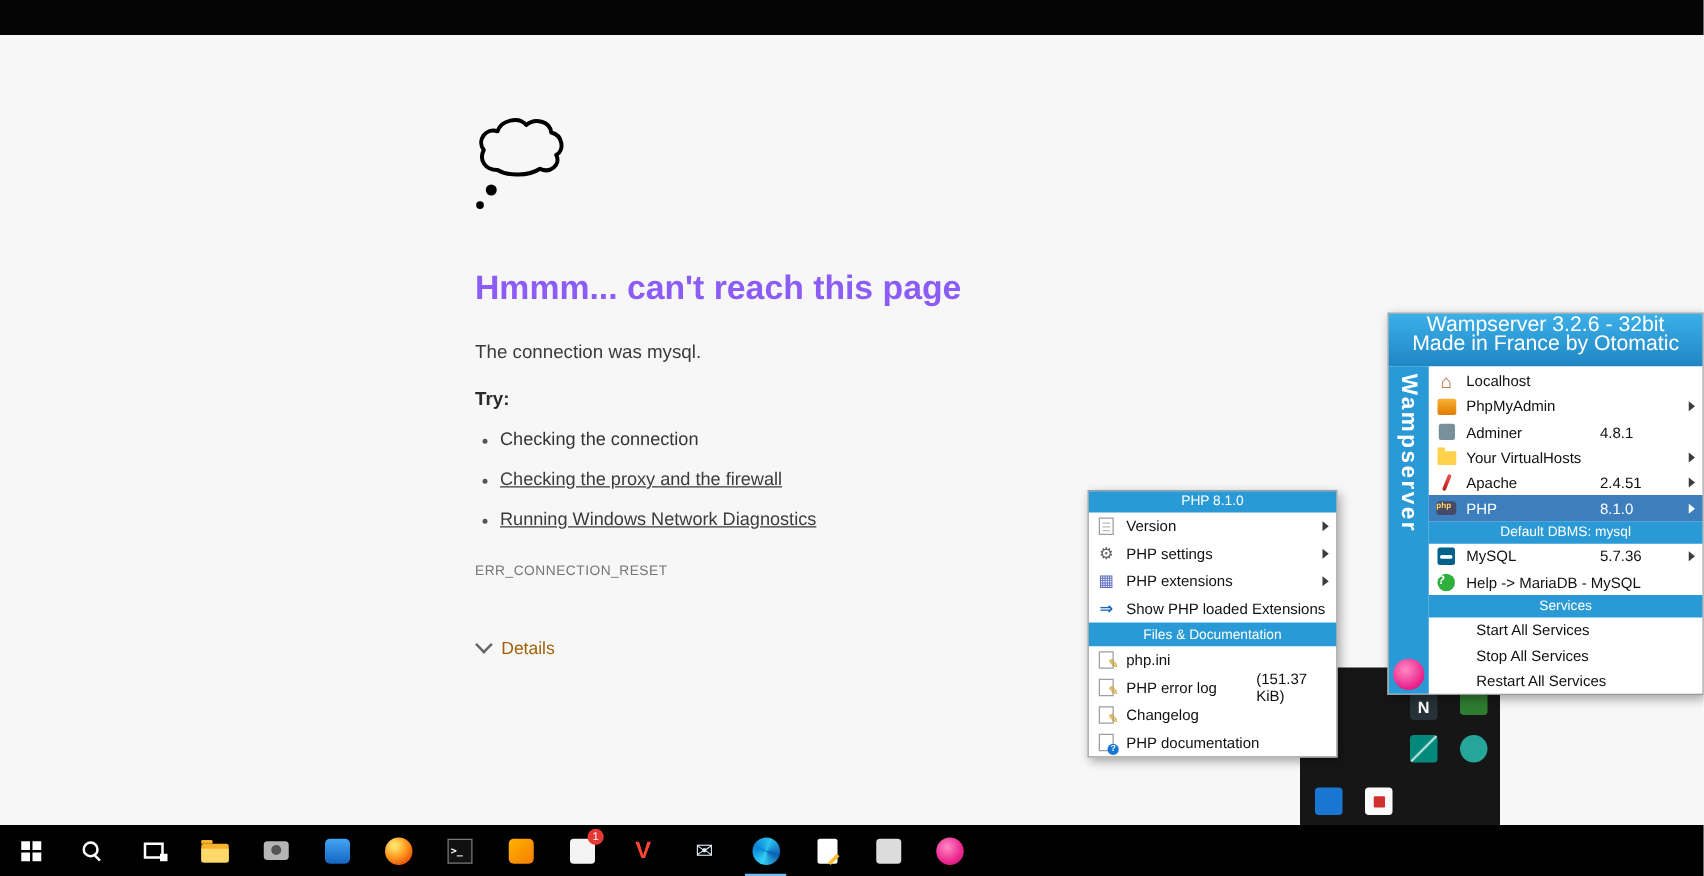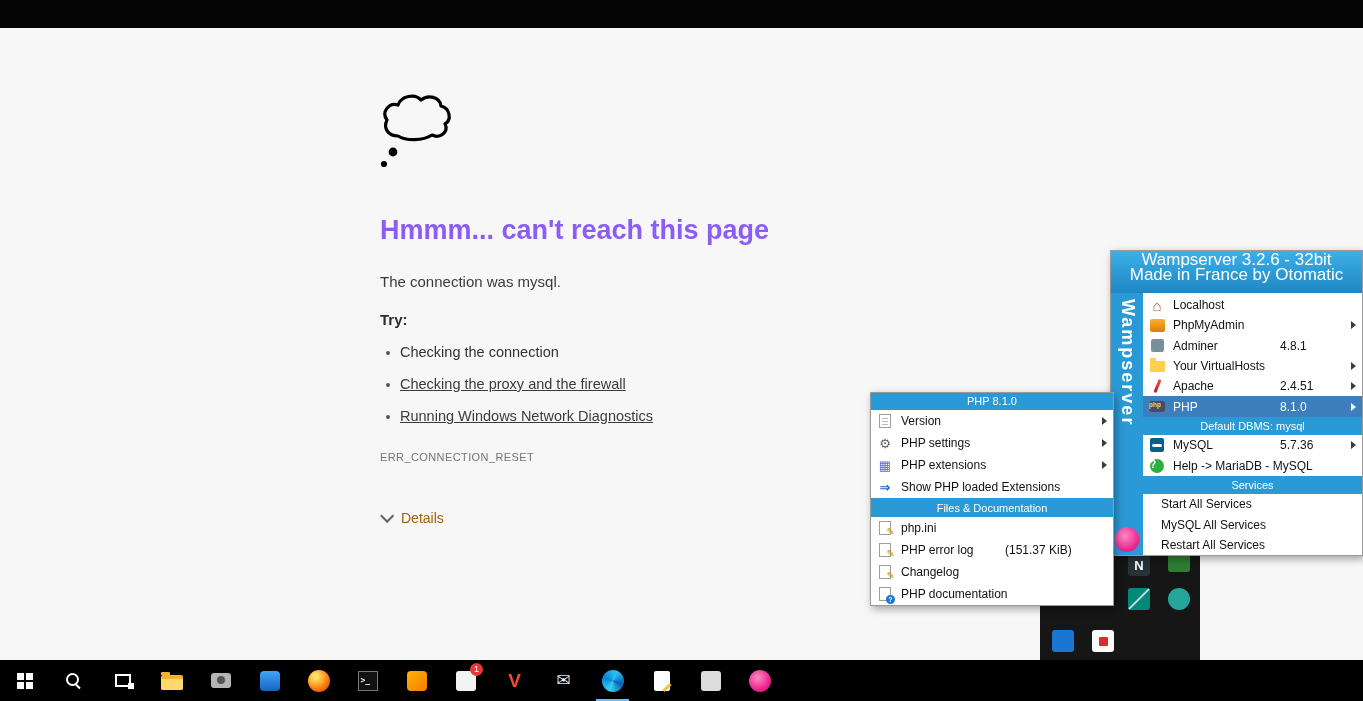--- a/index.html
+++ b/index.html
@@ -42,38 +42,38 @@
 
   
   .wm { position:absolute; left:1110px; top:250px; width:253px; height:306px; background:#fff; border:1px solid #9a9a9a; box-shadow:2px 3px 8px rgba(0,0,0,.35); display:flex; flex-direction:column; z-index:16; }
   .wm-header { height:42px; background:linear-gradient(#3cb0e8,#1f86c4); color:#fff; text-align:center; font-size:17px; line-height:15px; padding-top:1px; }
   .wm-body { flex:1; display:flex; min-height:0; }
   .wm-strip { width:32px; background:#2a9ad6; position:relative; display:flex; justify-content:center; }
   .wm-strip-label { writing-mode:vertical-rl; color:#fff; font-size:18px; font-weight:bold; letter-spacing:2px; margin-top:6px; }
   .wm-logo { position:absolute; bottom:3px; left:50%; transform:translateX(-50%); width:25px; height:25px; border-radius:50%; background:radial-gradient(circle at 40% 35%, #ff8ac6, #ec268f 65%, #b81370); }
   .wm-items { flex:1; display:flex; flex-direction:column; padding-top:2px; }
   .w-item { height:21px; display:flex; align-items:center; padding:0 6px; font-size:12px; color:#111; position:relative; cursor:pointer; }
-  .w-item.noicon .w-label { margin-left:12px; }
+  .w-item.noicon .w-label { margin-left:32px; }
   .w-ver { position:absolute; left:137px; }
   .w-item.sel { background:#3d7ebd; color:#fff; }
   .w-item.sel .arr { border-left-color:#fff; }
 
   .ic-home { color:#b3541e; font-size:15px; }
   .ic-pma { background:linear-gradient(#f8b133,#e07c00); border-radius:2px; width:15px; height:13px; }
   .ic-adm { background:#78909c; width:13px; height:13px; border-radius:2px; }
   .ic-vh { background:#ffd04a; width:15px; height:11px; border-radius:1px; position:relative; }
   .ic-vh::before { content:""; position:absolute; top:-3px; left:0; width:6px; height:3px; background:#ffd04a; }
   .ic-apache::before { content:""; width:3px; height:14px; background:linear-gradient(#ef5350,#b71c1c); transform:rotate(22deg); border-radius:2px; display:block; }
   .ic-php { background:#474a66; border-radius:3px; color:#ffd966; font-size:6.5px; font-weight:bold; width:16px; height:11px; }
   .ic-mysql { background:#00618a; width:14px; height:14px; border-radius:2px; position:relative; }
   .ic-mysql::after { content:""; position:absolute; left:2px; top:6px; width:10px; height:3px; background:#fff; border-radius:2px; }
   .ic-help { background:#2eaf3e; border-radius:50%; width:14px; height:14px; color:#fff; font-size:10px; font-weight:bold; }
 
   
-  .pm { position:absolute; left:870px; top:392px; width:244px; background:#fff; border:1px solid #9a9a9a; box-shadow:2px 3px 8px rgba(0,0,0,.35); z-index:17; }
+  .pm { position:absolute; left:870px; top:392px; width:200px; background:#fff; border:1px solid #9a9a9a; box-shadow:2px 3px 8px rgba(0,0,0,.35); z-index:17; }
   .pm-header { height:17px; background:#2a9ad6; color:#fff; font-size:11px; text-align:center; line-height:17px; }
   .p-item { height:22px; display:flex; align-items:center; padding:0 6px; font-size:12px; color:#111; position:relative; cursor:pointer; }
   .p-val { position:absolute; left:134px; font-size:12px; }
 
   .ic-page { width:12px; height:14px; background:#fff; border:1px solid #9e9e9e; position:relative; }
   .ic-page::before { content:""; position:absolute; left:2px; top:3px; right:2px; height:1px; background:#bbb; box-shadow:0 3px 0 #bbb, 0 6px 0 #bbb; }
   .ic-gear { color:#616161; font-size:13px; }
   .ic-grid { color:#5c6bc0; font-size:13px; }
   .ic-goto { color:#1565c0; font-weight:bold; font-size:13px; }
   .ic-pagepen { width:12px; height:14px; background:#fff; border:1px solid #9e9e9e; position:relative; }
@@ -289,21 +289,21 @@
           <span class="ic">
               <span class="ic-help">?</span>
             </span>
           <span class="w-label">Help -&gt; MariaDB - MySQL</span>
         </div>
         <div class="menu-banner">Services</div>
         <div class="w-item noicon">
           <span class="w-label">Start All Services</span>
         </div>
         <div class="w-item noicon">
-          <span class="w-label">MySQL All Services</span>
+          <span class="w-label">Stop All Services</span>
         </div>
         <div class="w-item noicon">
           <span class="w-label">Restart All Services</span>
         </div>
       </div>
     </div>
   </div>
 
   <div class="tb">
     <div class="tb-left">

